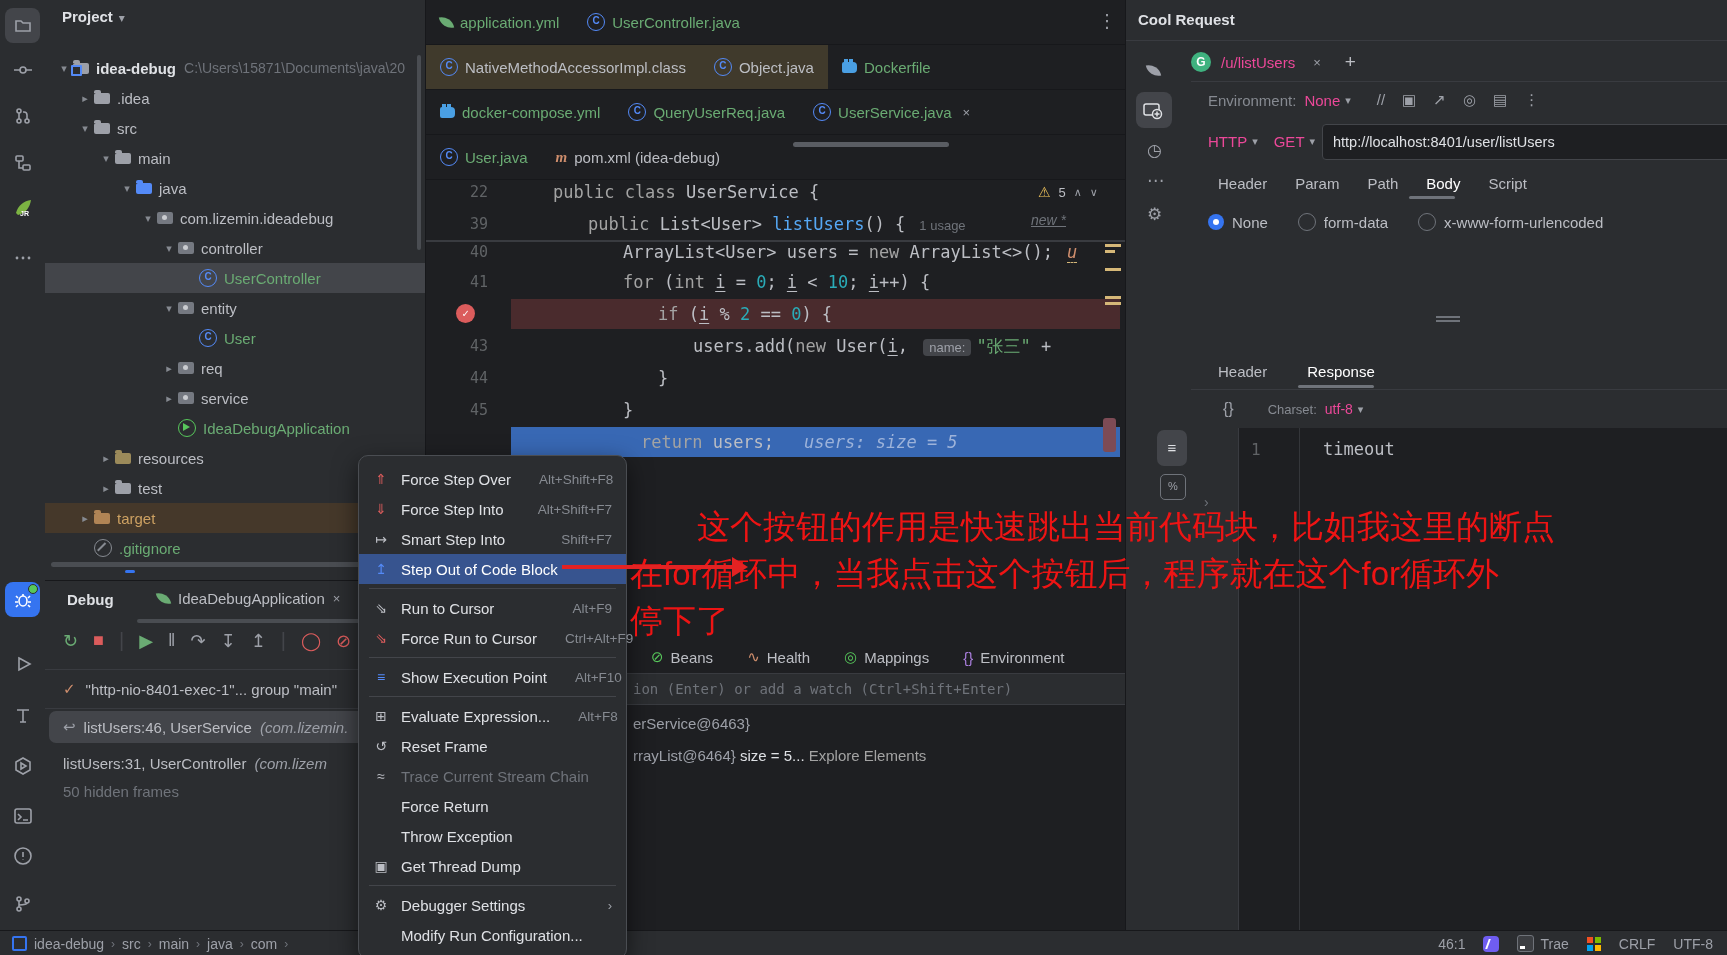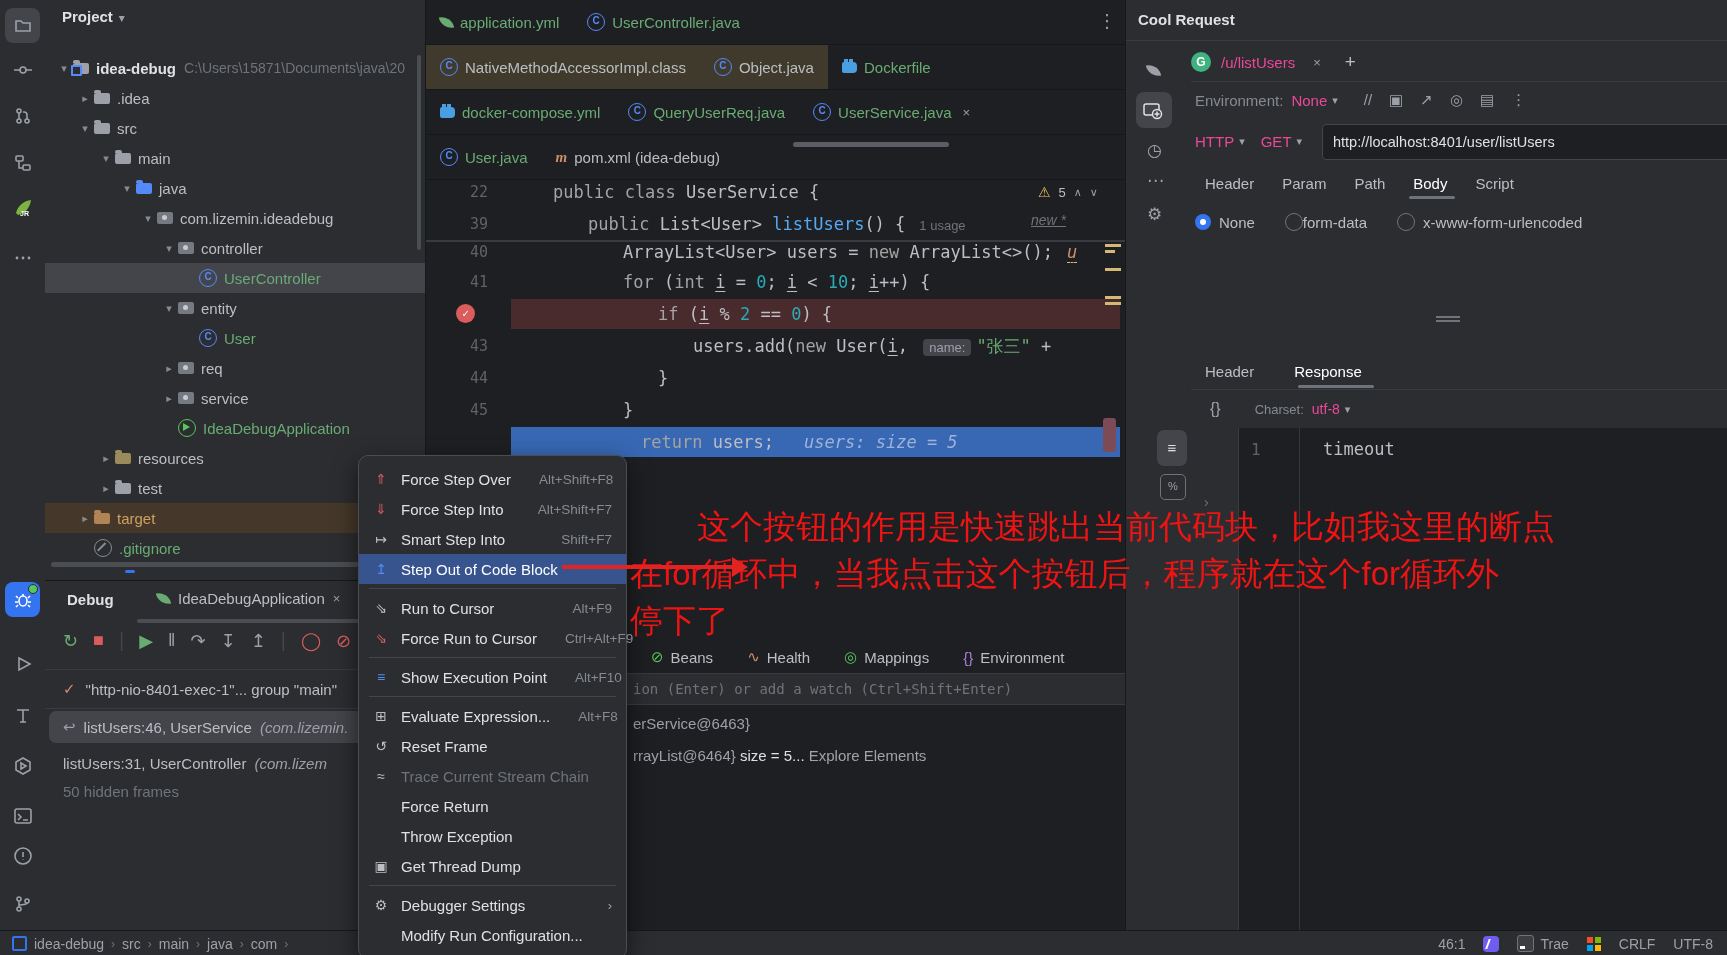--- a/index.html
+++ b/index.html
@@ -112,21 +112,21 @@
   .varrow .wv{color:#dfe1e5;} .varrow .lnk{color:#a3a3a3;}
 
   
   #right-panel{left:1125px;top:0;width:602px;height:930px;background:#2b2d30;border-left:1px solid #17181b;}
   .cr-title{position:absolute;left:12px;top:0;height:40px;line-height:40px;font-weight:bold;color:#dfe1e5;}
   .cr-div{position:absolute;left:0;right:0;height:1px;background:#393b40;}
   .cr-strip-sel{position:absolute;left:10px;top:92px;width:36px;height:36px;background:#43454a;border-radius:8px;}
   .cr-strip i{position:absolute;font-style:normal;color:#9da0a8;}
   .cr-tabrow{position:absolute;left:65px;top:44px;right:0;height:36px;display:flex;align-items:center;gap:10px;}
   .gbadge{width:20px;height:20px;border-radius:50%;background:#3fb27f;color:#fff;font-weight:bold;font-size:12px;text-align:center;line-height:20px;}
-  .cr-row{position:absolute;left:69px;right:0;display:flex;align-items:center;}
+  .cr-row{position:absolute;left:82px;right:0;display:flex;align-items:center;}
   .gray{color:#868a91;} .white{color:#ec4899;} .redv{color:#db5c5c;}
   .chevsm{color:#9da0a8;font-size:11px;margin-left:5px;}
   .urlbox{position:absolute;left:196px;top:124px;width:400px;height:34px;background:#1e1f22;border:1px solid #43454a;border-radius:4px 0 0 4px;
           line-height:34px;padding:0 10px;color:#dfe1e5;font-size:14.5px;white-space:nowrap;overflow:hidden;}
   .rtab{margin-right:0;color:#bcbec4;}
   .rtab.on{color:#ffffff;}
   .underl{position:absolute;height:3px;background:#6f737a;border-radius:2px;}
   .radio{width:16px;height:16px;border-radius:50%;border:1.5px solid #6f737a;flex:none;position:relative;}
   .radio.on{border:none;background:#3574f0;}
   .radio.on:after{content:"";position:absolute;left:5px;top:5px;width:6px;height:6px;border-radius:50%;background:#fff;}
@@ -563,21 +563,21 @@
         <span class="rtab">Param</span>
         <span class="rtab">Path</span>
         <span class="rtab on">Body</span>
         <span class="rtab">Script</span>
       </div>
     <div id="body-modes" class="cr-row" style="top:204px;height:36px;gap:8px">
         <span style="display: flex; align-items: center; gap: 8px; margin-right: 22px;">
           <span class="radio on"></span>
           <span>None</span>
         </span>
-        <span style="display: flex; align-items: center; gap: 0; margin-right: 22px;">
+        <span style="display: flex; align-items: center; gap: 8px; margin-right: 22px;">
           <span class="radio"></span>
           <span>form-data</span>
         </span>
         <span style="display: flex; align-items: center; gap: 8px; margin-right: 22px;">
           <span class="radio"></span>
           <span>x-www-form-urlencoded</span>
         </span>
       </div>
     <div class="handle"></div>
     <div id="resp-tabs" class="cr-row" style="top: 356px; height: 30px; gap: 40px; padding-left: 10px;">

